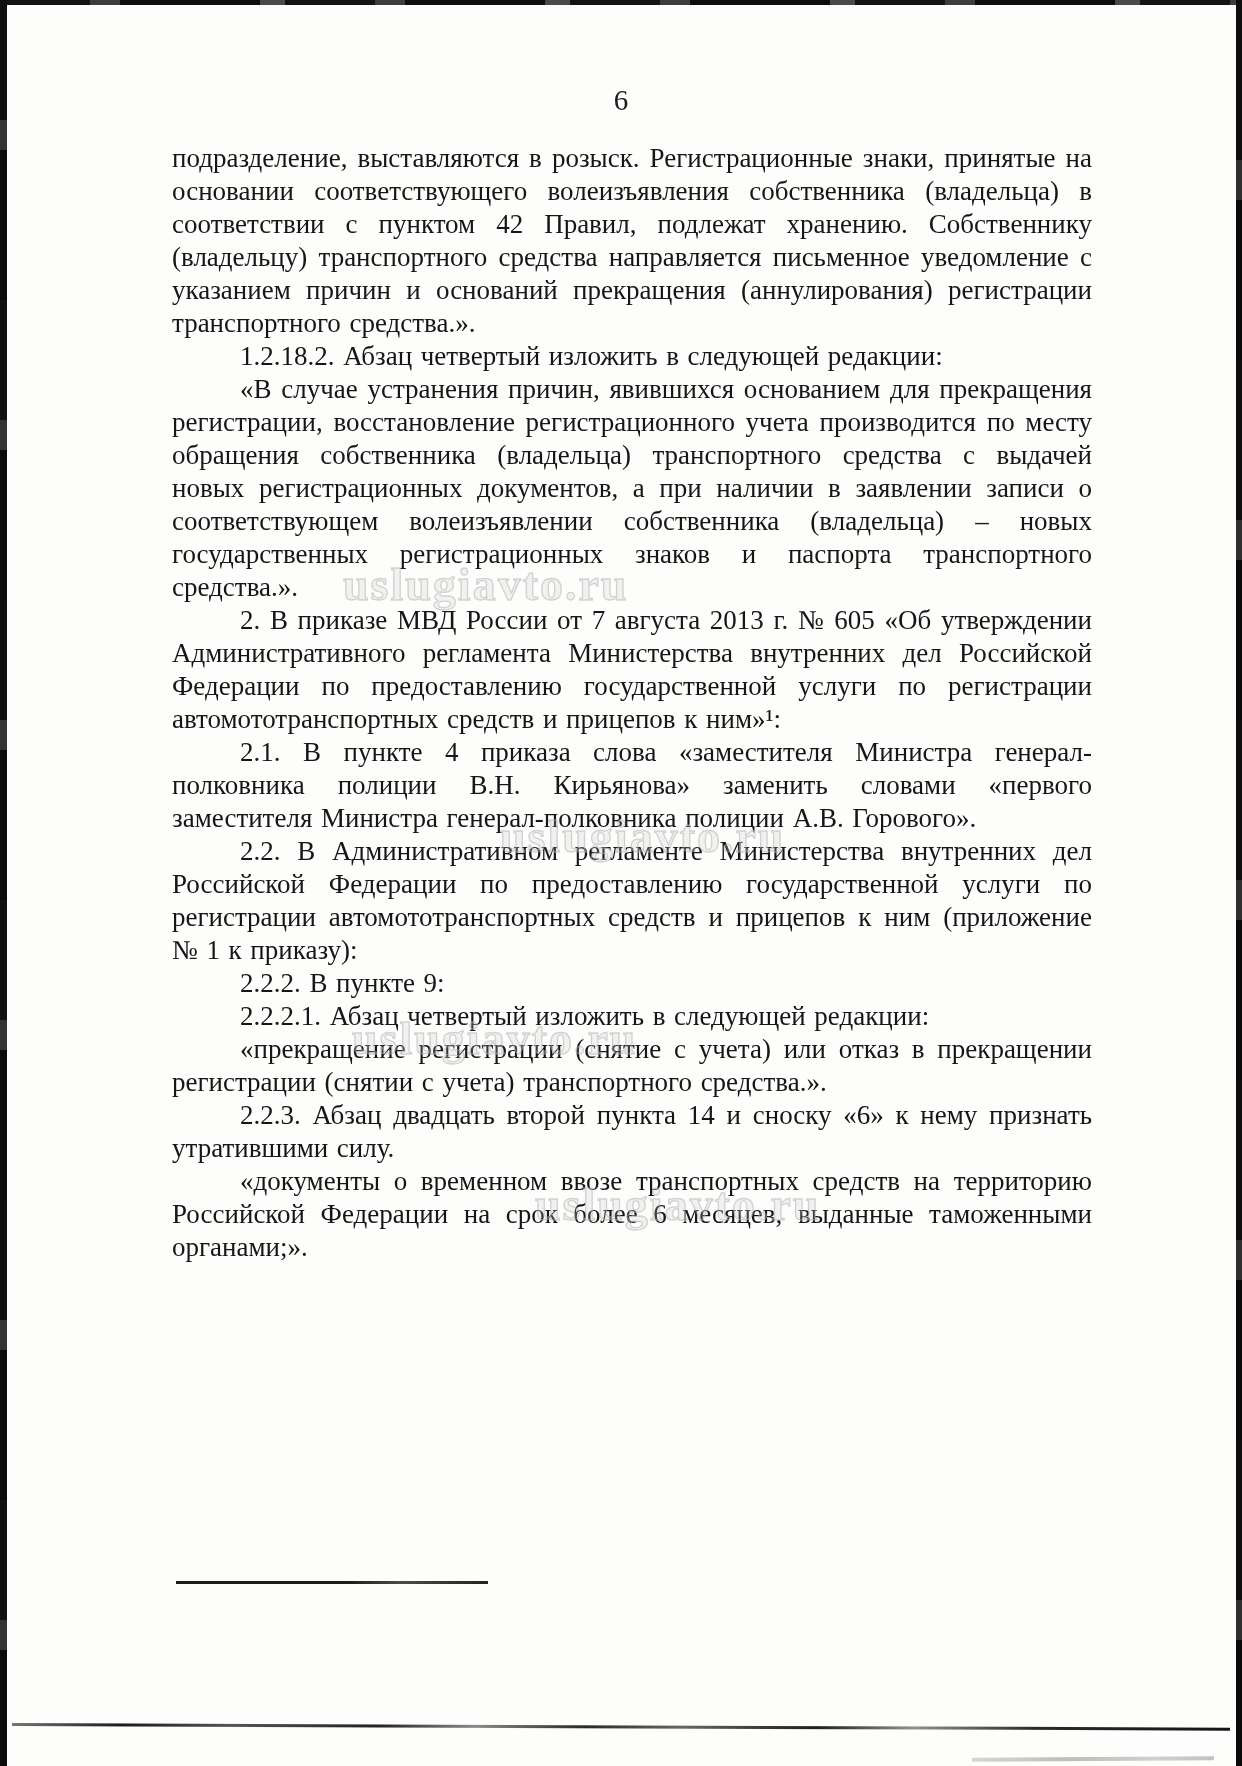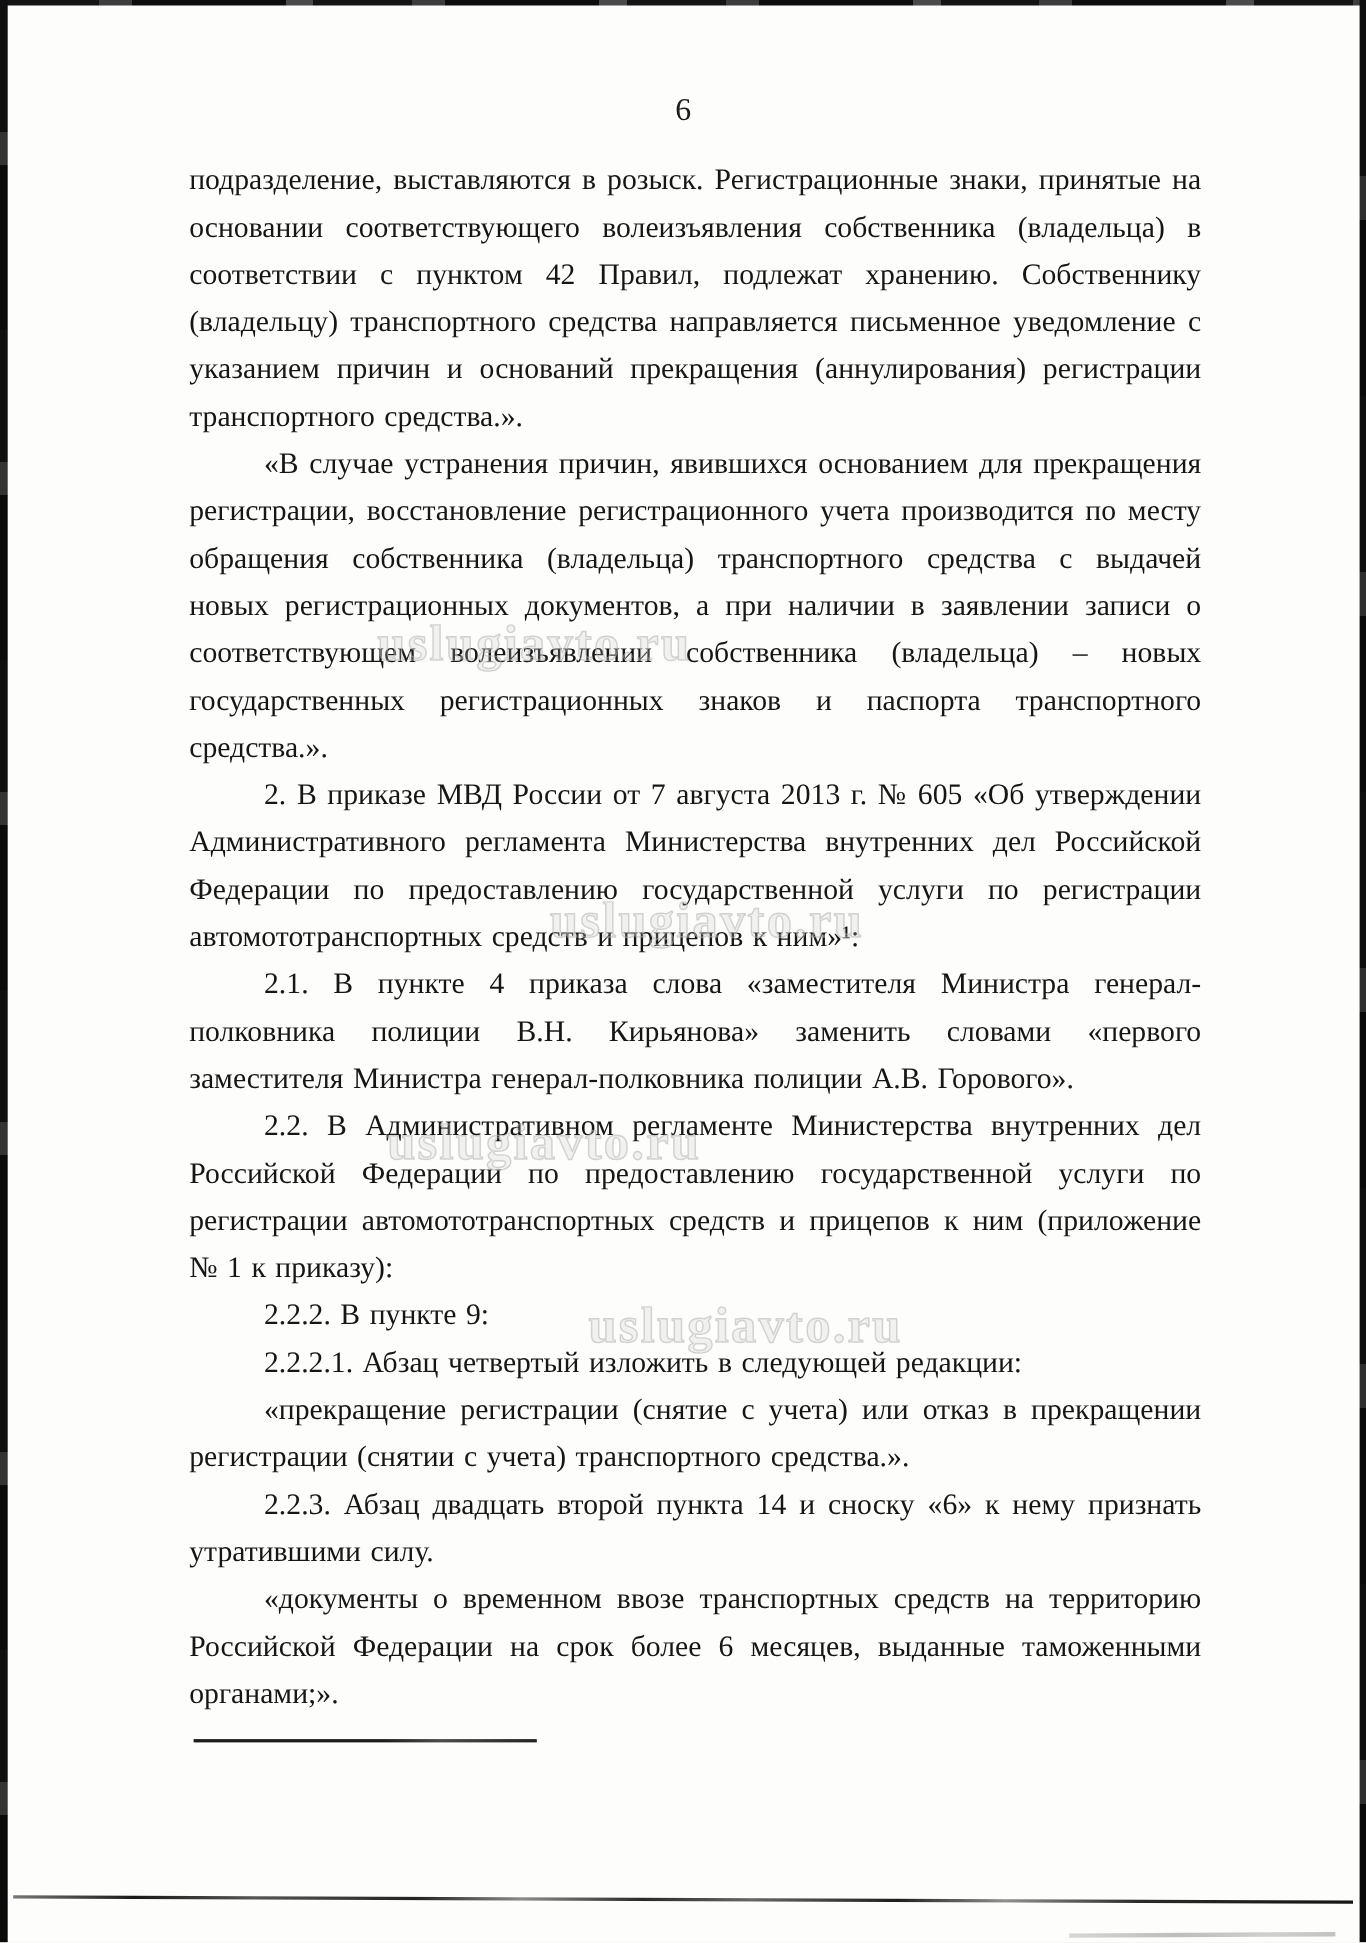--- a/index.html
+++ b/index.html
@@ -39,21 +39,21 @@
     text-align: center;
     font-size: 29px;
     filter: blur(0.3px);
     z-index: 2;
   }
 
   .content {
     position: absolute;
     left: 172px; top: 142px; width: 920px;
     font-size: 27px;
-    line-height: 43px;
+    line-height: 33px;
     text-align: justify;
     filter: blur(0.3px) contrast(1.05);
     z-index: 2;
   }
   .para { margin: 0; text-indent: 68px; word-spacing: 0.07em; }
   .para.flush { text-indent: 0; }
 
   .watermark {
     position: absolute;
     z-index: 3;
@@ -118,20 +118,21 @@
 <div class="page">
 
   <div class="edge edge-top"></div>
   <div class="edge edge-left"></div>
   <div class="edge edge-right"></div>
 
   <div class="page-number">6</div>
 
   <div class="content">
     <p class="para flush">подразделение, выставляются в розыск. Регистрационные знаки, принятые на основании соответствующего волеизъявления собственника (владельца) в соответствии с пунктом 42 Правил, подлежат хранению. Собственнику (владельцу) транспортного средства направляется письменное уведомление с указанием причин и оснований прекращения (аннулирования) регистрации транспортного средства.».</p>
+    <p class="para">1.2.18.2. Абзац четвертый изложить в следующей редакции:</p>
     <p class="para">«В случае устранения причин, явившихся основанием для прекращения регистрации, восстановление регистрационного учета производится по месту обращения собственника (владельца) транспортного средства с выдачей новых регистрационных документов, а при наличии в заявлении записи о соответствующем волеизъявлении собственника (владельца) – новых государственных регистрационных знаков и паспорта транспортного средства.».</p>
     <p class="para">2. В приказе МВД России от 7 августа 2013 г. № 605 «Об утверждении Административного регламента Министерства внутренних дел Российской Федерации по предоставлению государственной услуги по регистрации автомототранспортных средств и прицепов к ним»¹:</p>
     <p class="para">2.1. В пункте 4 приказа слова «заместителя Министра генерал-полковника полиции В.Н. Кирьянова» заменить словами «первого заместителя Министра генерал-полковника полиции А.В. Горового».</p>
     <p class="para">2.2. В Административном регламенте Министерства внутренних дел Российской Федерации по предоставлению государственной услуги по регистрации автомототранспортных средств и прицепов к ним (приложение № 1 к приказу):</p>
     <p class="para">2.2.2. В пункте 9:</p>
     <p class="para">2.2.2.1. Абзац четвертый изложить в следующей редакции:</p>
     <p class="para">«прекращение регистрации (снятие с учета) или отказ в прекращении регистрации (снятии с учета) транспортного средства.».</p>
     <p class="para">2.2.3. Абзац двадцать второй пункта 14 и сноску «6» к нему признать утратившими силу.</p>
     <p class="para">«документы о временном ввозе транспортных средств на территорию Российской Федерации на срок более 6 месяцев, выданные таможенными органами;».</p>
   </div>

